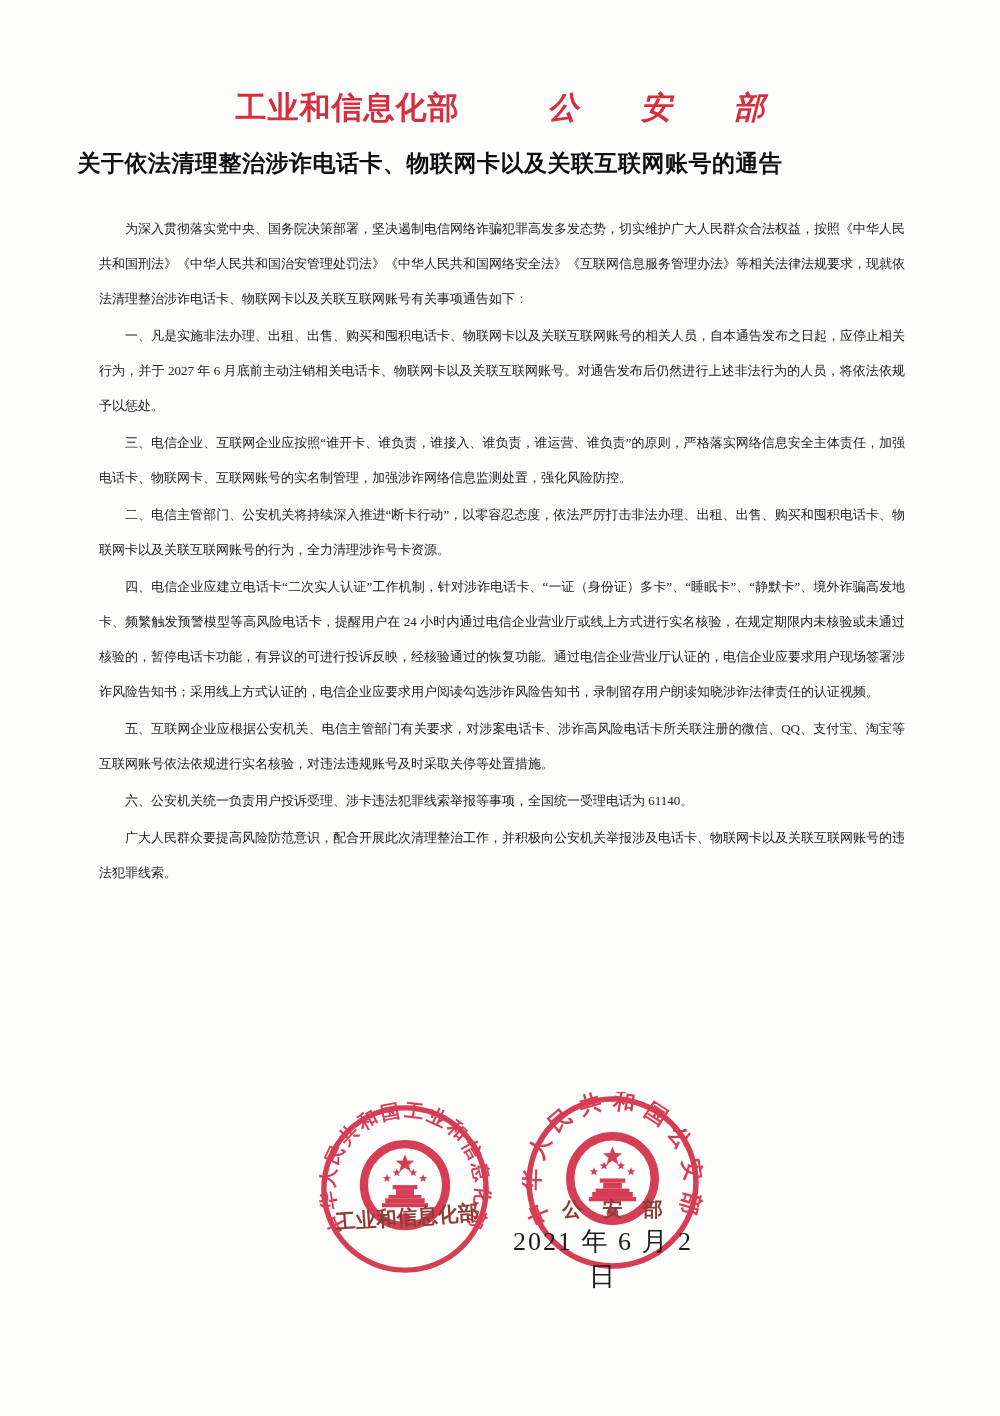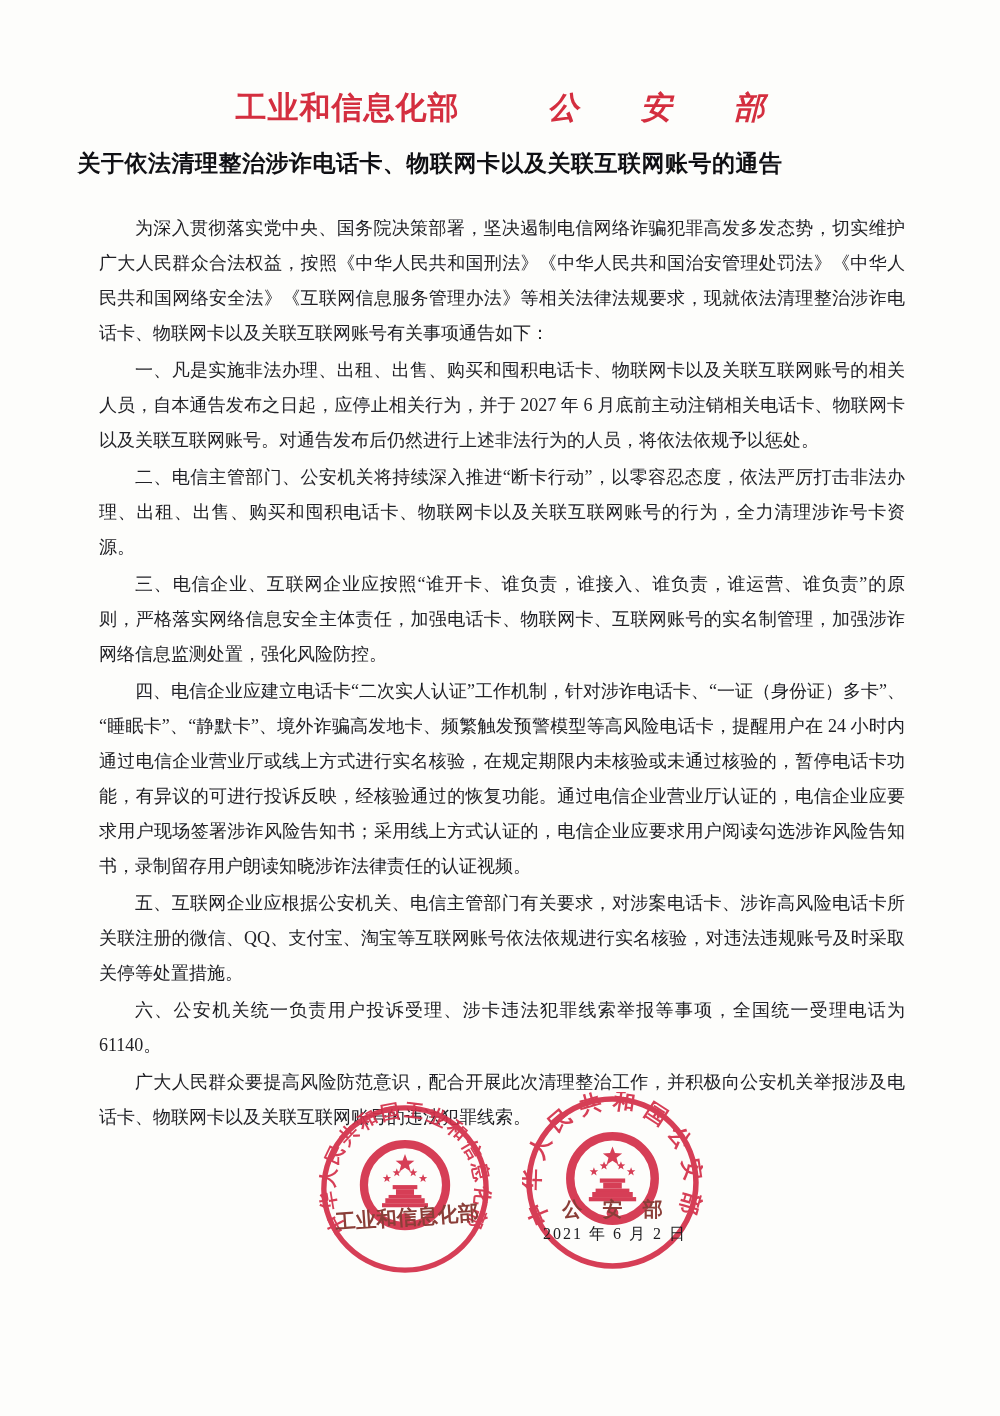--- a/index.html
+++ b/index.html
@@ -32,59 +32,59 @@
   .notice-title{
     position:absolute;top:148px;left:0;width:860px;
     text-align:center;
     font-size:23px;font-weight:bold;color:#101014;
     letter-spacing:.5px;margin:0;
   }
 
   
   .body-text{
     position:absolute;top:211px;left:99px;width:806px;
-    font-size:18px;line-height:35px;color:var(--body-text);
+    font-size:13px;line-height:35px;color:var(--body-text);
     text-align:justify;
   }
   .body-text p{margin:0 0 2px 0;text-indent:2em;}
 
   
   .seal{position:absolute;opacity:.93;}
   .seal-left{left:317px;top:1101px;width:176px;height:176px;}
   .seal-right{left:522px;top:1092px;width:181px;height:181px;}
   .seal svg{width:100%;height:100%;display:block;}
   .seal-red-stroke{stroke:var(--seal-red);fill:none;}
   .seal-red-fill{fill:var(--seal-red);}
   .ring-text{fill:var(--seal-red);font-family:"Liberation Serif","DejaVu Serif",serif;font-weight:bold;}
   .seal-name{fill:var(--seal-name-dark);font-family:"Liberation Serif","DejaVu Serif",serif;font-weight:bold;}
 
   
   .seal-date{
-    position:absolute;left:520px;top:1224px;width:190px;
-    text-align:center;font-size:16px;letter-spacing:2px;
+    position:absolute;left:508px;top:1224px;width:190px;
+    text-align:center;font-size:26px;letter-spacing:2px;
     color:#1c1c1e;
   }
 </style>
 </head>
 <body>
 
 <div class="page">
 
   <div class="ministry-line">
     <span class="ministry-left">工业和信息化部</span>
     <span class="ministry-right">公安部</span>
   </div>
 
   <h1 class="notice-title">关于依法清理整治涉诈电话卡、物联网卡以及关联互联网账号的通告</h1>
 
   <div class="body-text">
     <p>为深入贯彻落实党中央、国务院决策部署，坚决遏制电信网络诈骗犯罪高发多发态势，切实维护广大人民群众合法权益，按照《中华人民共和国刑法》《中华人民共和国治安管理处罚法》《中华人民共和国网络安全法》《互联网信息服务管理办法》等相关法律法规要求，现就依法清理整治涉诈电话卡、物联网卡以及关联互联网账号有关事项通告如下：</p>
     <p>一、凡是实施非法办理、出租、出售、购买和囤积电话卡、物联网卡以及关联互联网账号的相关人员，自本通告发布之日起，应停止相关行为，并于 2027 年 6 月底前主动注销相关电话卡、物联网卡以及关联互联网账号。对通告发布后仍然进行上述非法行为的人员，将依法依规予以惩处。</p>
+    <p>三、电信企业、互联网企业应按照“谁开卡、谁负责，谁接入、谁负责，谁运营、谁负责”的原则，严格落实网络信息安全主体责任，加强电话卡、物联网卡、互联网账号的实名制管理，加强涉诈网络信息监测处置，强化风险防控。</p>
     <p>二、电信主管部门、公安机关将持续深入推进“断卡行动”，以零容忍态度，依法严厉打击非法办理、出租、出售、购买和囤积电话卡、物联网卡以及关联互联网账号的行为，全力清理涉诈号卡资源。</p>
-    <p>三、电信企业、互联网企业应按照“谁开卡、谁负责，谁接入、谁负责，谁运营、谁负责”的原则，严格落实网络信息安全主体责任，加强电话卡、物联网卡、互联网账号的实名制管理，加强涉诈网络信息监测处置，强化风险防控。</p>
     <p>四、电信企业应建立电话卡“二次实人认证”工作机制，针对涉诈电话卡、“一证（身份证）多卡”、“睡眠卡”、“静默卡”、境外诈骗高发地卡、频繁触发预警模型等高风险电话卡，提醒用户在 24 小时内通过电信企业营业厅或线上方式进行实名核验，在规定期限内未核验或未通过核验的，暂停电话卡功能，有异议的可进行投诉反映，经核验通过的恢复功能。通过电信企业营业厅认证的，电信企业应要求用户现场签署涉诈风险告知书；采用线上方式认证的，电信企业应要求用户阅读勾选涉诈风险告知书，录制留存用户朗读知晓涉诈法律责任的认证视频。</p>
     <p>五、互联网企业应根据公安机关、电信主管部门有关要求，对涉案电话卡、涉诈高风险电话卡所关联注册的微信、QQ、支付宝、淘宝等互联网账号依法依规进行实名核验，对违法违规账号及时采取关停等处置措施。</p>
     <p>六、公安机关统一负责用户投诉受理、涉卡违法犯罪线索举报等事项，全国统一受理电话为 61140。</p>
     <p>广大人民群众要提高风险防范意识，配合开展此次清理整治工作，并积极向公安机关举报涉及电话卡、物联网卡以及关联互联网账号的违法犯罪线索。</p>
   </div>
 
   <div class="seal seal-left">
     <svg viewBox="-90 -90 180 180">
       <defs>
         <path id="starL" d="M0,-12 L2.94,-4.05 L11.41,-3.71 L4.76,1.55 L7.05,9.71 L0,5 L-7.05,9.71 L-4.76,1.55 L-11.41,-3.71 L-2.94,-4.05 Z"></path>

